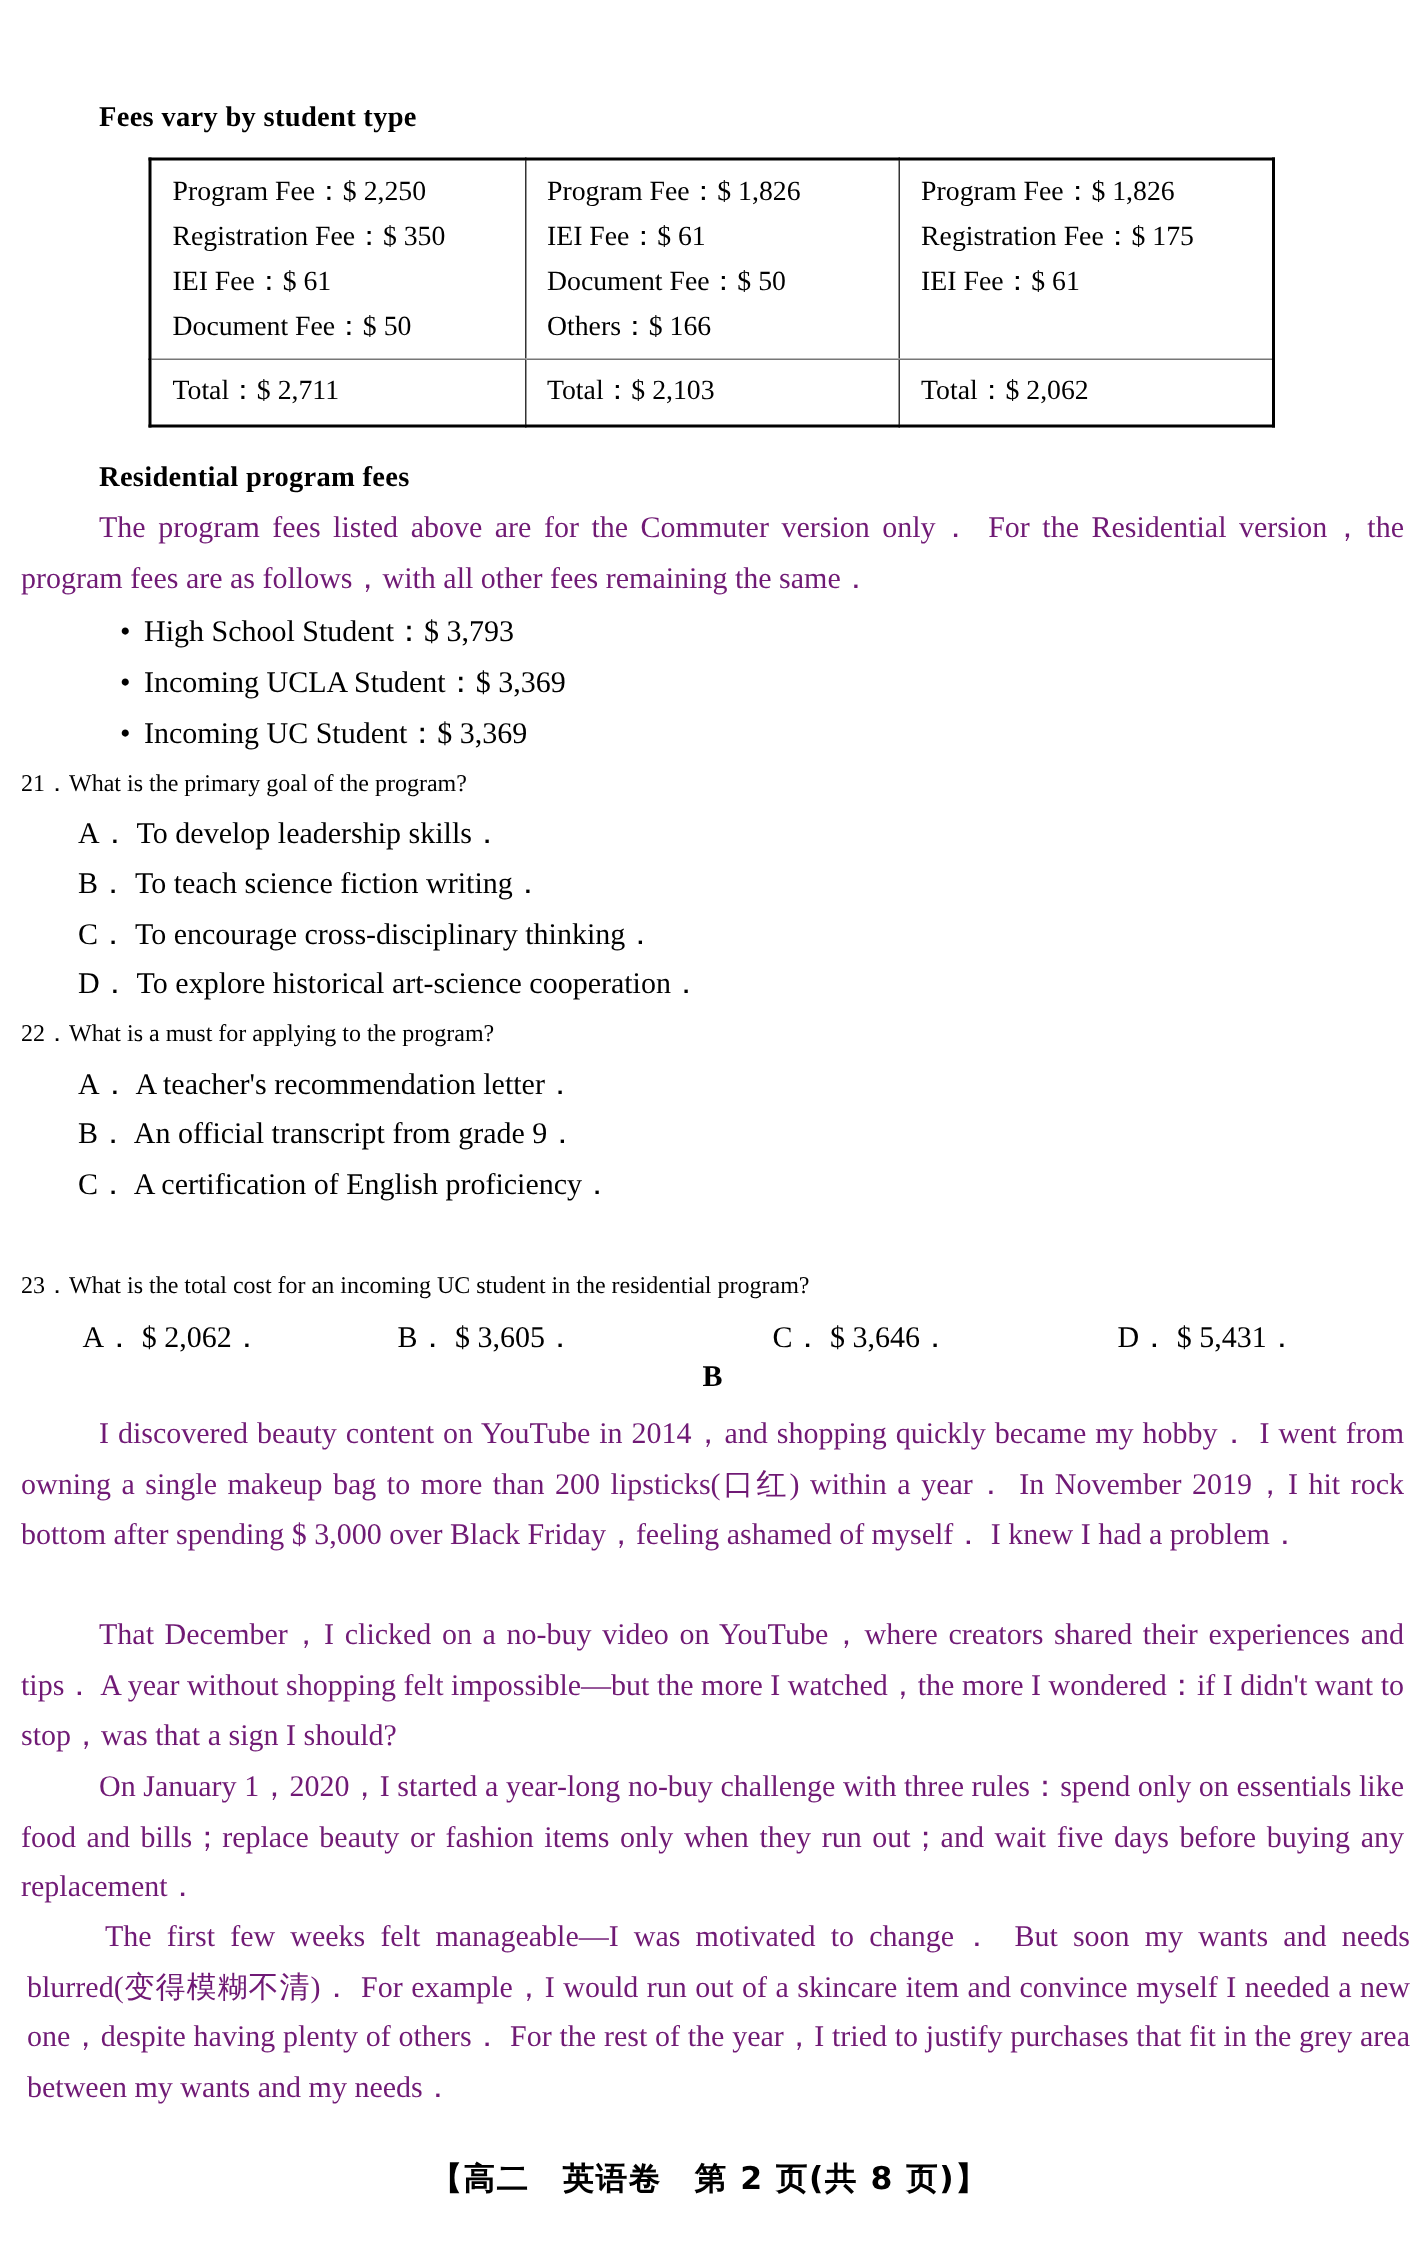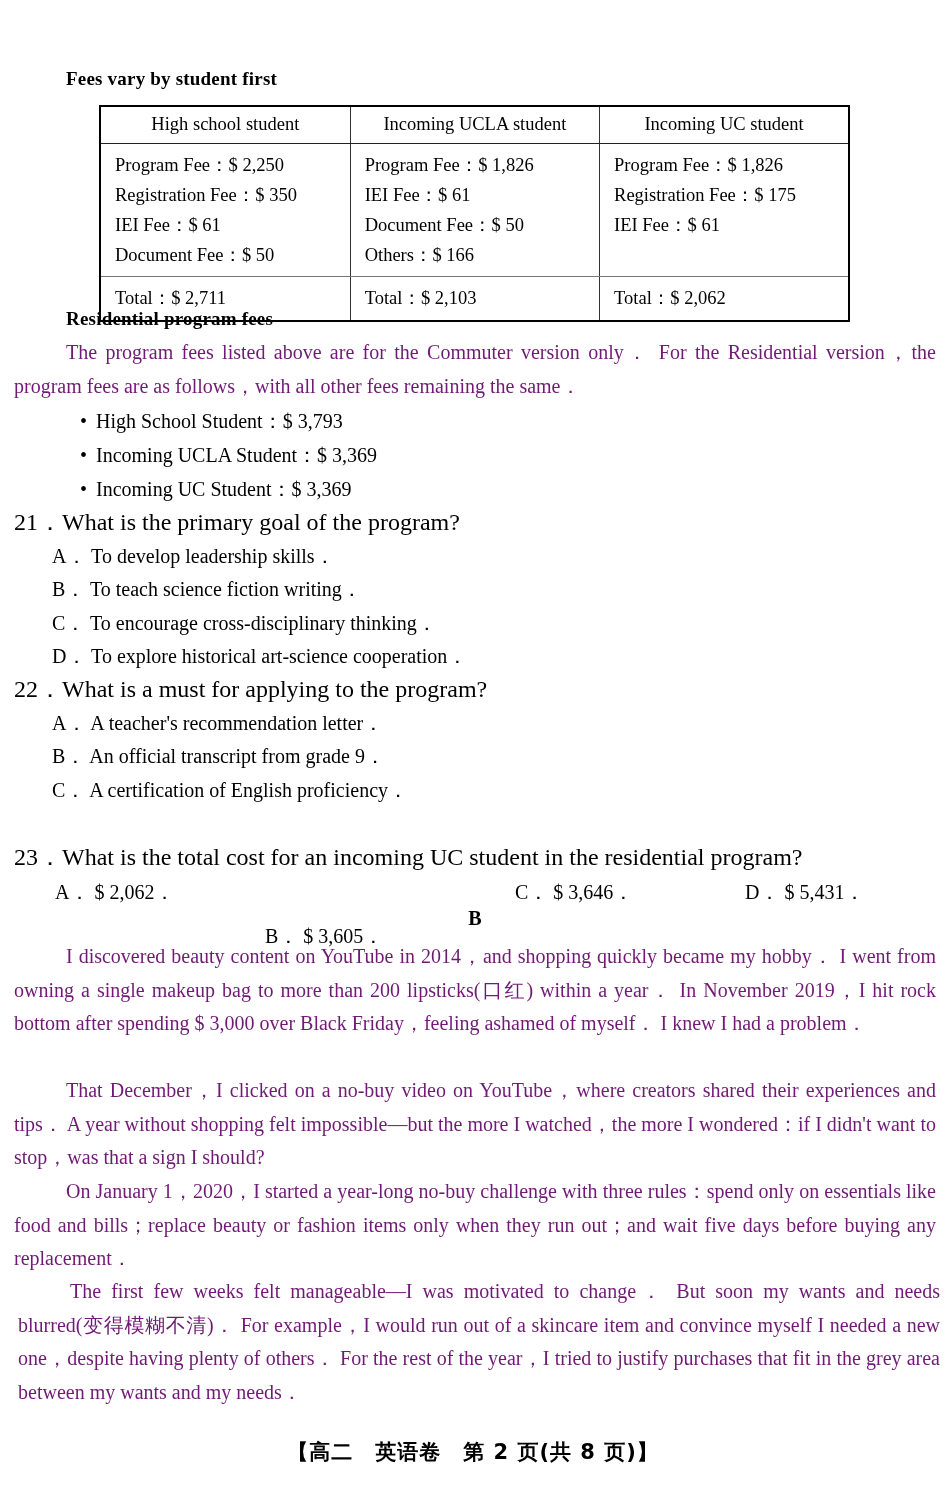--- a/index.html
+++ b/index.html
@@ -121,21 +121,21 @@
     width: 16px;
   }
 
   
   .question-block {
     position: absolute;
     left: 14px;
     width: 922px;
   }
   .q-stem {
-    font-size: 24px;
+    font-size: 16px;
     line-height: 33.5px;
     white-space: nowrap;
   }
   .q-opt {
     font-size: 20px;
     line-height: 33.5px;
     padding-left: 38px;
     white-space: nowrap;
   }
   #q21 { top: 506px; }
@@ -181,34 +181,29 @@
     font-weight: bold;
     font-size: 21px;
     letter-spacing: 1px;
   }
 </style>
 </head>
 <body>
 
 <div class="page">
 
-  <div id="fees-heading" class="sec-heading">Fees vary by student first</div>
+  <div id="fees-heading" class="sec-heading">Fees vary by student type</div>
 
   <table class="fees-table">
     <colgroup>
       <col style="width:33.4%">
         <col style="width:33.3%">
         <col style="width:33.3%">
     </colgroup>
     <tbody>
-      <tr class="hdr-row">
-        <td>High school student</td>
-        <td class="col-sep">Incoming UCLA student</td>
-        <td class="col-sep">Incoming UC student</td>
-      </tr>
       <tr class="body-row">
         <td>
           <div class="fee-line">Program Fee：$ 2,250</div>
           <div class="fee-line">Registration Fee：$ 350</div>
           <div class="fee-line">IEI Fee：$ 61</div>
           <div class="fee-line">Document Fee：$ 50</div>
         </td>
         <td class="col-sep">
           <div class="fee-line">Program Fee：$ 1,826</div>
           <div class="fee-line">IEI Fee：$ 61</div>
@@ -264,21 +259,21 @@
     <div class="q-stem"><span>22．</span><span>What is a must for applying to the program?</span></div>
     <div class="q-opt">A． A teacher's recommendation letter．</div>
     <div class="q-opt">B． An official transcript from grade 9．</div>
     <div class="q-opt">C． A certification of English proficiency．</div>
   </div>
 
   <div id="q23" class="question-block">
     <div class="q-stem"><span>23．</span><span>What is the total cost for an incoming UC student in the residential program?</span></div>
     <div class="opt-row">
       <span class="opt-inline" style="left:41px;">A． $ 2,062．</span>
-      <span class="opt-inline" style="left:251px;margin-top:44px;">B． $ 3,605．</span>
+      <span class="opt-inline" style="left:251px;">B． $ 3,605．</span>
       <span class="opt-inline" style="left:501px;">C． $ 3,646．</span>
       <span class="opt-inline" style="left:731px;">D． $ 5,431．</span>
     </div>
   </div>
 
   <div id="section-b">B</div>
 
   <div id="p1" class="para">I discovered beauty content on YouTube in 2014，and shopping quickly became my hobby． I went from owning a single makeup bag to more than 200 lipsticks(口红) within a year． In November 2019，I hit rock bottom after spending $ 3,000 over Black Friday，feeling ashamed of myself． I knew I had a problem．</div>
   <div id="p2" class="para">That December，I clicked on a no-buy video on YouTube，where creators shared their experiences and tips． A year without shopping felt impossible—but the more I watched，the more I wondered：if I didn't want to stop，was that a sign I should?</div>
   <div id="p3" class="para">On January 1，2020，I started a year-long no-buy challenge with three rules：spend only on essentials like food and bills；replace beauty or fashion items only when they run out；and wait five days before buying any replacement．</div>

